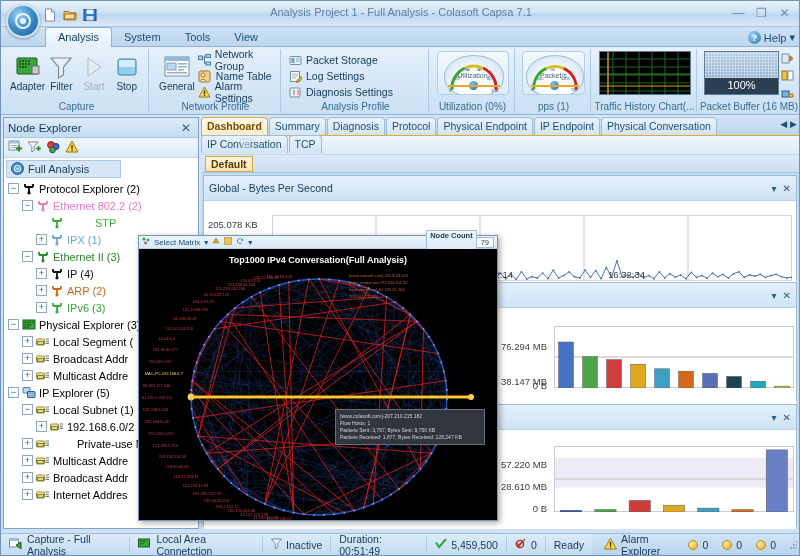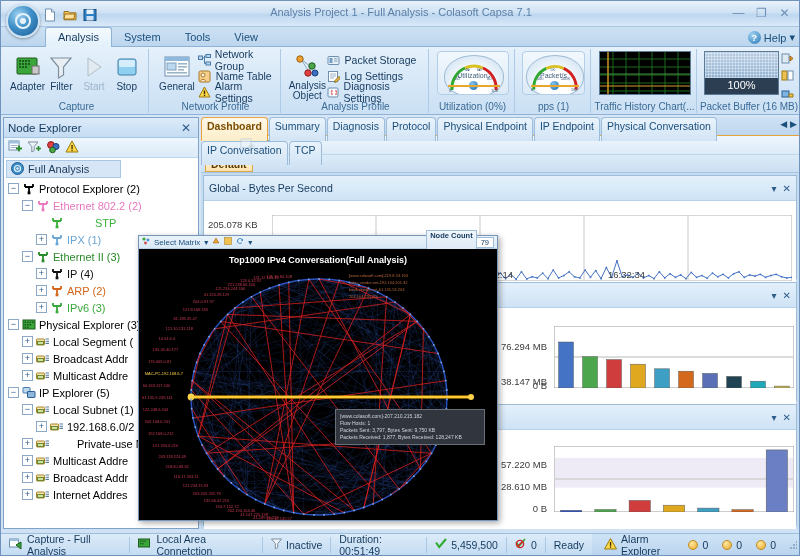--- a/index.html
+++ b/index.html
@@ -178,21 +178,21 @@
   
   .main {
     position: absolute; left: 200px; top: 116px; width: 598px; height: 412px;
   }
   .tabstrip {
     height: 19px; position: relative;
     background: linear-gradient(180deg,#cfe2f4,#bdd6ee);
     border-bottom: 1px solid #e8a33d;
   }
   .tab {
-    display:inline-block; height:24px;line-height:17px;padding:0 5px;font-size:10.5px;
+    display:inline-block; height:18px;line-height:17px;padding:0 5px;font-size:10.5px;
     border:1px solid #9dbcd9;border-bottom:none;border-radius:4px 4px 0 0;
     background: linear-gradient(180deg,#e9f3fc,#d2e4f5);
     color:#1b4f7c; margin-right:1px; vertical-align:top;
   }
   .tab.active {
     background: linear-gradient(180deg,#fff8e8,#fdeec9);
     border-color:#e8a33d; color:#7a4d00; font-weight:bold;
   }
   .tab-nav{position:absolute;right:2px;top:2px;display:flex;gap:3px;color:#1b4f7c;font-size:9px;}
 
@@ -425,32 +425,20 @@
             </span>
             <span>Alarm Settings</span>
           </div>
         </div>
       </div>
       <div class="rgroup-title">Network Profile</div>
     </div>
 
     <div class="rgroup" style="left:282px;width:146px;">
       <div class="rgroup-inner">
-        <div class="big-btn" style="width:42px;">
-          <span class="ic">
-            <svg width="28" height="26" viewBox="0 0 28 26">
-                <path d="M8 5L18 13M8 5L16 18M18 13L16 18" stroke="#8aa8c0" fill="none"></path>
-                <circle cx="7" cy="5" r="3.2" fill="#f0a030" stroke="#9a6010"></circle>
-                <circle cx="19" cy="12" r="3.2" fill="#4aa84a" stroke="#1c5c1c"></circle>
-                <circle cx="15" cy="19" r="3.2" fill="#e04040" stroke="#8c1c1c"></circle>
-                <circle cx="22" cy="19" r="3" fill="#3a6fc4" stroke="#1b3f7c"></circle>
-              </svg>
-          </span>
-          <span style="line-height:10px;text-align:center;">Analysis Object</span>
-        </div>
         <div class="small-col">
           <div class="small-btn">
             <span class="ic">
               <svg width="13" height="13" viewBox="0 0 13 13">
                   <rect x="1" y="2.5" width="11" height="8" rx="1" fill="#e8f1f8" stroke="#6f8faf"></rect>
                   <rect x="2.5" y="4" width="3" height="5" fill="#6f9fc8"></rect>
                   <rect x="7" y="4" width="3.5" height="1.4" fill="#9ab4c9"></rect>
                   <rect x="7" y="6.3" width="3.5" height="1.4" fill="#9ab4c9"></rect>
                 </svg>
             </span>

